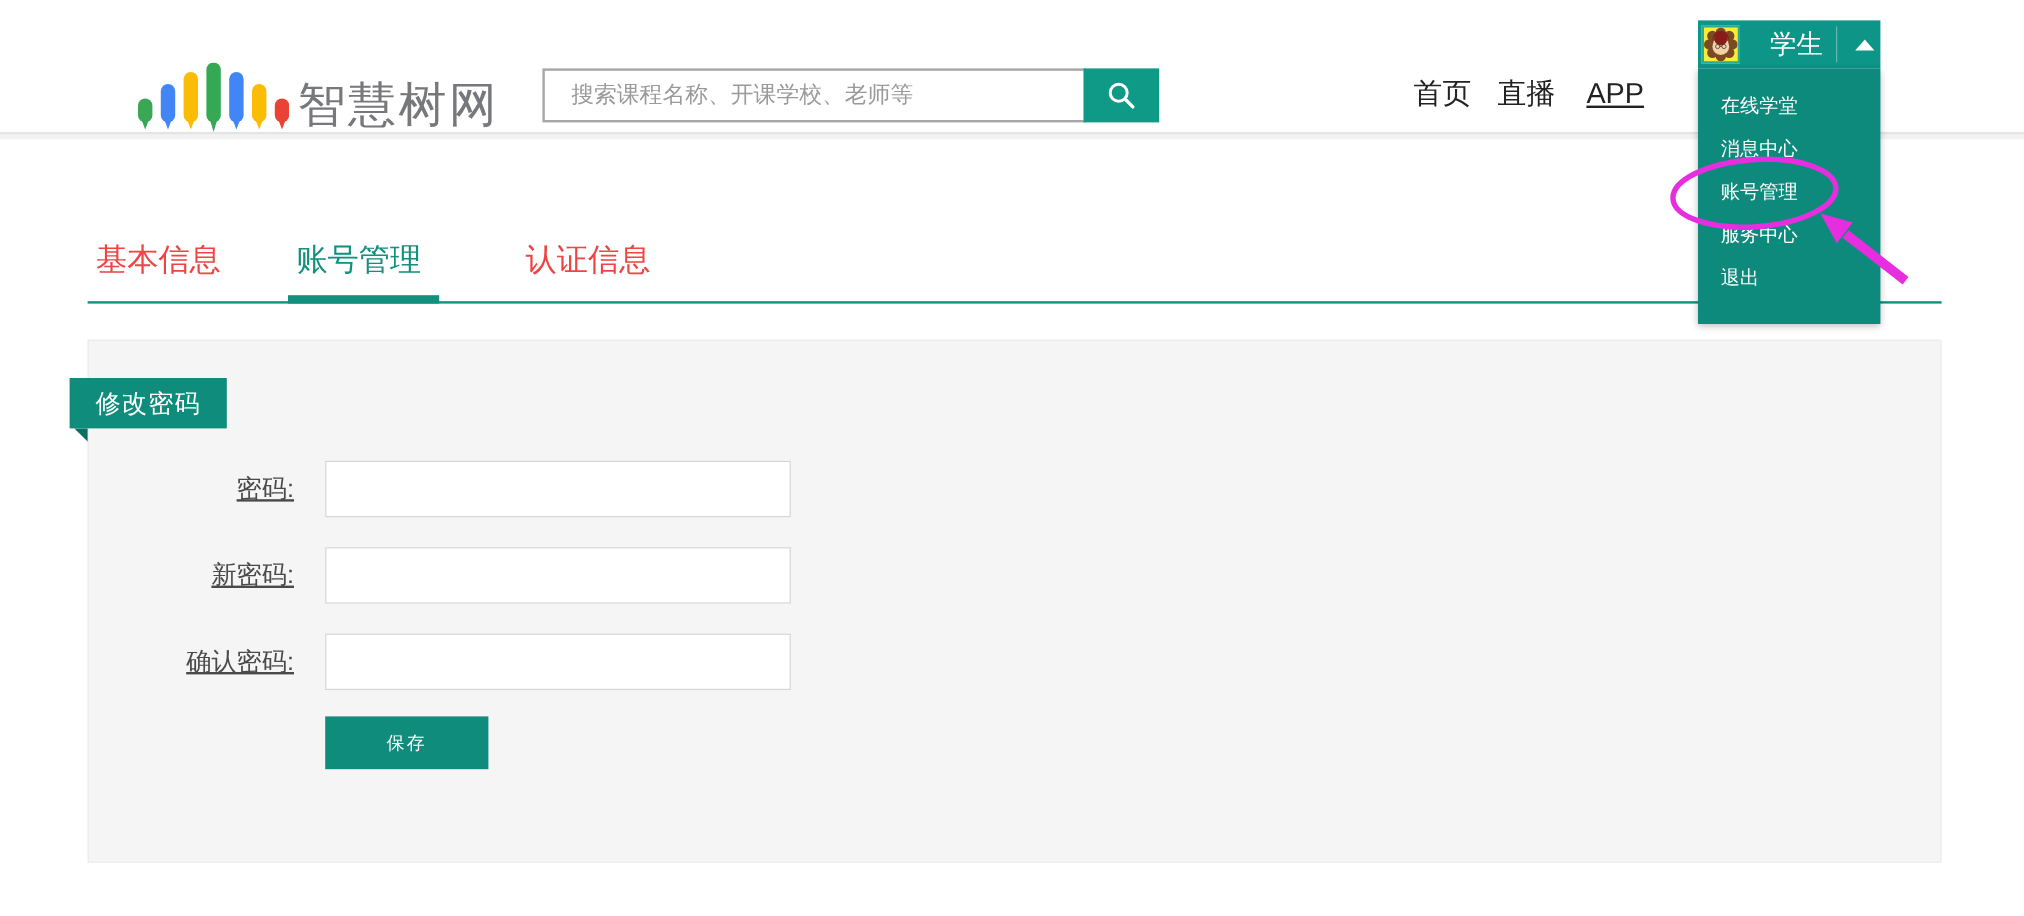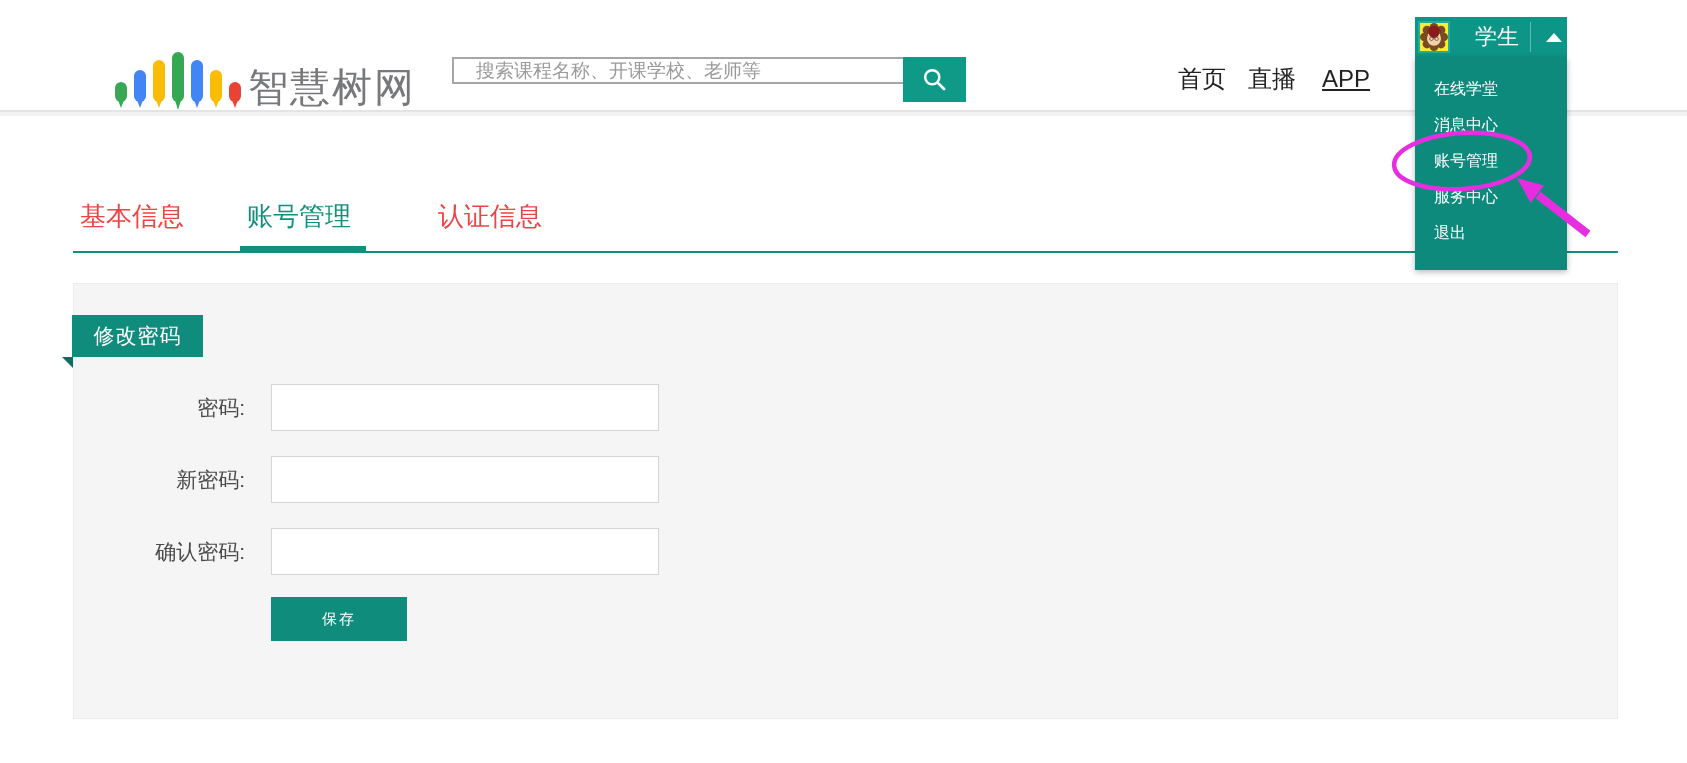--- a/index.html
+++ b/index.html
@@ -6,21 +6,21 @@
   html,body { background:#fff; }
   body { font-family:"Liberation Sans", sans-serif; }
   .page { position:relative; width:1687px; height:763px; background:#fff; overflow:hidden; }
 
   
   .header { position:absolute; left:0; top:0; width:1687px; height:68px; background:#fff; border-bottom:2px solid #e4e4e4; z-index:2;margin-top:44px; }
   .logo { position:absolute; left:115px; top:8px; display:flex; align-items:flex-start; cursor:pointer; }
   .logo-bars { display:block; }
   .logo-text { position:absolute; left:133px; top:8px; font-size:40px; letter-spacing:2px; color:#77787b; white-space:nowrap; }
 
-  .search-input { position:absolute; left:452px; top:13px; width:453px; height:27px; border:2px solid #a6a6a6; background:#fff; font-size:19px; color:#555; padding:0 0 0 22px; outline:none; font-family:Liberation Serif, serif; }
+  .search-input { position:absolute; left:452px; top:13px; width:453px; height:45px; border:2px solid #a6a6a6; background:#fff; font-size:19px; color:#555; padding:0 0 0 22px; outline:none; font-family:Liberation Serif, serif; }
   .search-input::placeholder { color:#9a9a9a; opacity:1; }
   .search-btn { position:absolute; left:903px; top:13px; width:63px; height:45px; background:#0e9a87; border:none; cursor:pointer; display:flex; align-items:center; justify-content:center; }
 
   .nav-link { position:absolute; top:20px; font-size:24px; line-height:30px; color:#222; text-decoration:none; cursor:pointer; white-space:nowrap; }
   .nav-home { left:1178px; }
   .nav-live { left:1248px; }
   .nav-app  { left:1322px;text-decoration:underline; }
 
   
   .band { position:absolute; left:0; top:70px; width:1687px; height:46px; background:#f2f2f2; z-index:1; }
@@ -28,24 +28,24 @@
   
   .tab { position:absolute; top:198px; font-size:26px; line-height:36px; color:#ef4444; cursor:pointer; white-space:nowrap; z-index:2; }
   .tab-basic { left:80px; }
   .tab-account { left:247px; color:#12907e; }
   .tab-auth { left:438px; }
   .tab-underline { position:absolute; left:240px; top:246px; width:126px; height:7px; background:#12907e; z-index:2; }
   .tabs-rule { position:absolute; left:73px; top:251px; width:1545px; height:2px; background:#12907e; z-index:1; }
 
   
   .panel { position:absolute; left:73px; top:283px; width:1545px; height:436px; background:#f5f5f5; border:1px solid #ececec; z-index:1; }
-  .badge { position:absolute; left:72px; top:315px; width:131px; height:42px; background:#0f8c7c; color:#fff; font-size:21px; display:flex; align-items:center; justify-content:center; z-index:3; letter-spacing:1px; }
+  .badge { position:absolute; left:58px; top:315px; width:131px; height:42px; background:#0f8c7c; color:#fff; font-size:21px; display:flex; align-items:center; justify-content:center; z-index:3; letter-spacing:1px; }
   .badge-fold { position:absolute; left:62px; top:357px; width:0; height:0; border-top:11px solid #0a6e62; border-left:11px solid transparent; z-index:3; }
 
-  .form-label { position:absolute; left:60px; width:185px; height:47px; line-height:47px; text-align:right; font-size:21px; color:#4a4a4a; z-index:2; white-space:nowrap; }
+  .form-label { position:absolute; left:60px; width:185px; height:47px; line-height:47px; text-align:right; font-size:21px; color:#4a4a4a; z-index:2; white-space:nowrap;text-decoration:underline; }
   .form-input { position:absolute; left:271px; width:388px; height:47px; border:1px solid #d5d5d5; background:#fff; font-size:20px; color:#333; padding:0 12px; outline:none; z-index:2; font-family:"Liberation Sans", sans-serif; }
   .row1 { top:384px; } .row2 { top:456px; } .row3 { top:528px; }
   .save-btn { position:absolute; left:271px; top:597px; width:136px; height:44px; background:#0f8c7c; border:none; color:#ffffff; font-size:15px; cursor:pointer; z-index:2; letter-spacing:2px; }
 
   
   .user-dd { position:absolute; left:1415px; top:17px; width:152px; z-index:5; }
   .dd-trigger { position:relative; height:40px; background:#0d9588; display:flex; align-items:center; cursor:pointer; }
   .avatar { margin-left:3px; width:32px; height:32px; border:2px solid #2aaa92; display:block; background:#f8ec36; }
   .dd-user-name { margin-left:25px; color:#fff; font-size:22px; }
   .dd-divider { position:absolute; left:115px; top:5px; width:1px; height:30px; background:rgba(255,255,255,0.35); }

